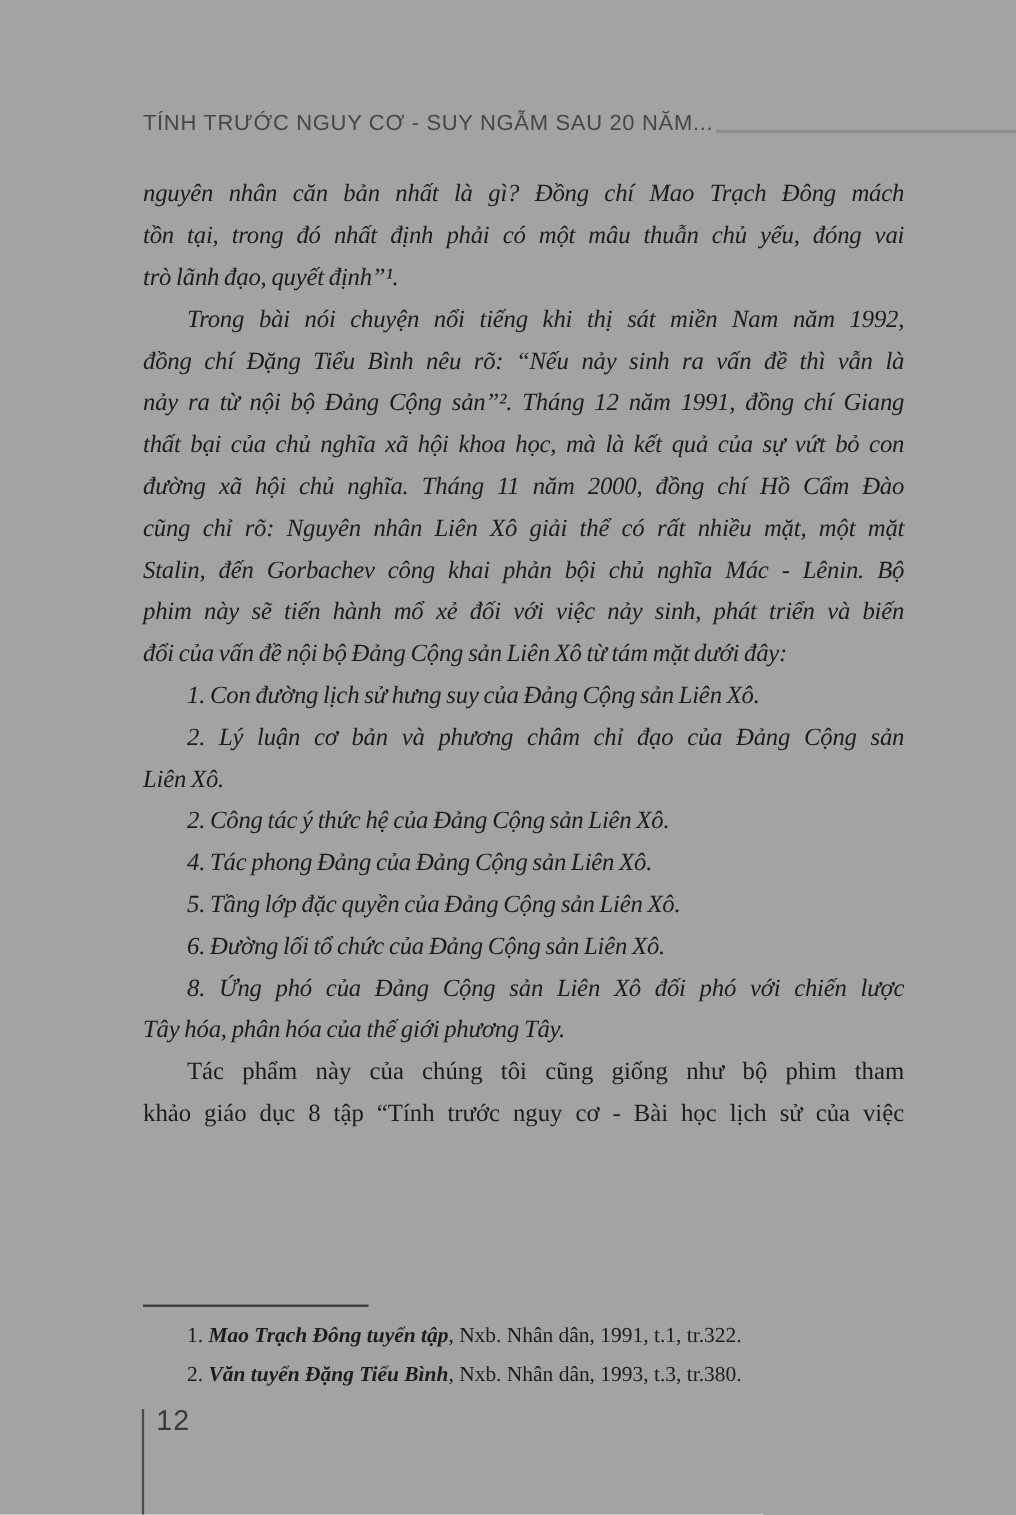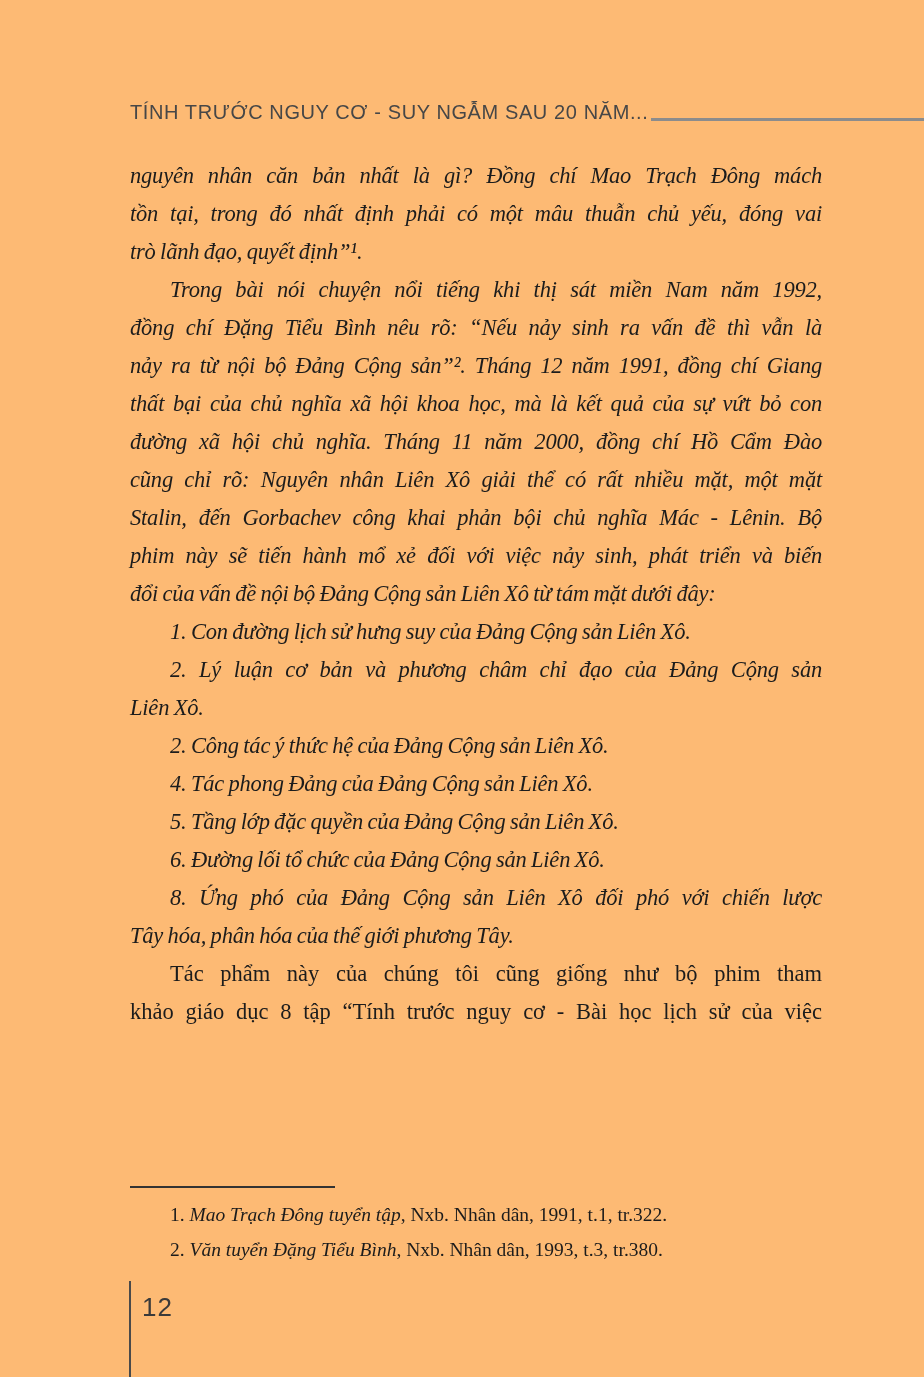--- a/index.html
+++ b/index.html
@@ -1,19 +1,19 @@
 <!DOCTYPE html>
 <html><head>
 <meta charset="utf-8">
 <style>
   html,body{margin:0;padding:0;background:#ffffff;}
   .page{
     position:relative;
     width:924px;height:1377px;
-    background:#fdba74;
+    background:#a3a3a3;
     overflow:hidden;
     font-family:"Liberation Serif","DejaVu Serif",serif;
     color:#1c1c1c;
   }
   
   .header{
     position:absolute;left:130px;right:0;top:101px;
     display:flex;align-items:flex-end;
     font-family:"Liberation Sans","DejaVu Sans",sans-serif;
     font-size:20px;letter-spacing:0.6px;color:#474747;
@@ -33,26 +33,26 @@
   .ln.j{text-align:justify;text-align-last:justify;}
   .ln.ind{text-indent:40px;}
   .ln.up{font-style:normal;letter-spacing:0;}
   
   .footnotes{
     position:absolute;left:130px;top:1186px;width:692px;
     font-size:19.5px;font-style:normal;
   }
   .fn-rule{width:205px;border-top:2px solid #333333;margin-bottom:9px;}
   .fn{line-height:35px;text-indent:40px;white-space:nowrap;}
-  .fn .it{font-style:italic;}
+  .fn .it{font-style:italic;font-weight:bold;}
   
   .pagenum{
     position:absolute;left:142px;top:1276px;
     font-family:"Liberation Sans","DejaVu Sans",sans-serif;
-    font-size:26px;color:#3a3a3a;letter-spacing:1px;margin-top:16px;
+    font-size:26px;color:#3a3a3a;letter-spacing:1px;
   }
   .spine{
     position:absolute;left:129px;top:1281px;width:2px;height:96px;
     background:#4a4a4a;
   }
 </style>
 </head>
 <body>
 
 <div class="page">

